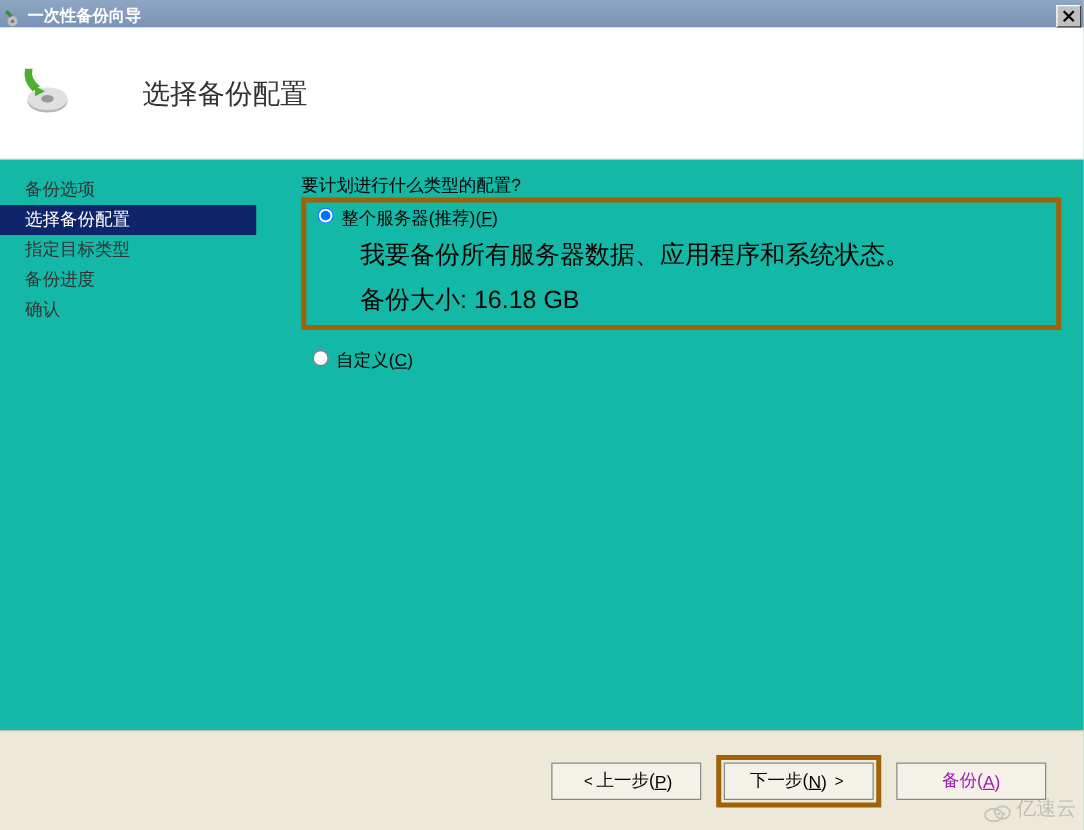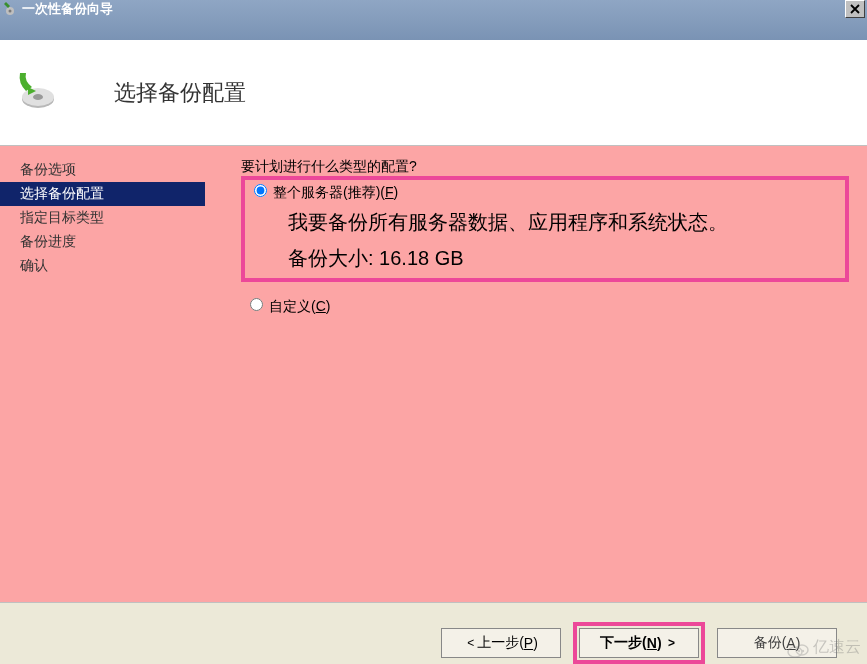--- a/index.html
+++ b/index.html
@@ -7,24 +7,24 @@
     margin: 0;
     font-family: "Microsoft YaHei", "SimSun", Tahoma, sans-serif;
     font-size: 13px;
     background: #ece9d8;
     width: 867px;
     height: 664px;
     position: relative;
     overflow: hidden;
   }
   .titlebar {
-    height: 40px;
+    height: 22px;
     background: linear-gradient(to bottom, #8fa6c4 0%, #7a93b4 100%);
     display: flex;
-    align-items: flex-start;
+    align-items: flex-end;
     padding: 0 2px;
     color: #fff;
   }
   .titlebar .title-icon { width: 16px; height: 16px; margin-right: 4px; display:flex;align-items:center;justify-content:center;}
   .titlebar .title-text { flex: 1; font-size: 13px; font-weight: bold; }
   .close-btn {
     width: 20px; height: 18px;
     background: #c0c0c0;
     border: 1px solid #fff;
     border-right-color:#404040;
@@ -39,21 +39,21 @@
     display: flex;
     align-items: center;
     padding-left: 14px;
     border-bottom: 1px solid #c0c0c0;
   }
   .header-icon { width: 44px; height: 44px; margin-right: 56px; margin-top:-4px;}
   .header-title { font-size: 22px; color: #333; }
   .body {
     display: flex;
     height: 456px;
-    background: #fca5a5;
+    background: #14b8a6;
   }
   .sidebar {
     width: 205px;
     padding: 12px 0 0 0;
   }
   .sidebar-item {
     padding: 3px 20px;
     color: #333;
     font-size: 14px;
     cursor: default;
@@ -67,45 +67,45 @@
     padding: 12px 18px 0 36px;
     position:relative;
   }
   .prompt { font-size: 14px; }
   .option-block { margin-bottom: 12px; padding:2px 6px 4px 4px;}
   .option-row { display:flex; align-items:baseline; }
   .radio { margin-right: 6px; margin-top:2px;}
   .option-label { font-size: 14px; }
   .option-label .hotkey { text-decoration: underline; }
   .option-desc { margin-left: 39px; font-size:20px; margin-top:4px; line-height:1.6;}
-  .highlight-red { border: 4px solid #ec4899; }
+  .highlight-red { border: 4px solid #a16207; }
   .footer {
     height: 80px;
     border-top: 1px solid #c0c0c0;
     display:flex;
     align-items:center;
     justify-content:flex-end;
     padding-right: 30px;
     background:#ece9d8;
     gap: 12px;
   }
   .btn {
     min-width: 120px;
     height: 30px;
     background: #f4f1e8;
     border: 1px solid #888;
     font-size: 14px;
     display:flex;align-items:center;justify-content:center;
     cursor:pointer;
     padding: 0 10px;
   }
-  .btn.disabled { color:#404040; cursor:default;}
+  .btn.disabled { color:#a21caf; cursor:default;}
   .btn .hotkey { text-decoration: underline; }
   .btn .arrow { margin: 0 3px; font-size:12px;}
-  .footer .highlight-red { padding:2px;font-weight:bold;}
+  .footer .highlight-red { padding:2px;}
   .watermark {
     position:absolute;
     right:6px;
     bottom:6px;
     opacity:0.35;
     font-size:16px;
     color:#737373;
     display:flex;align-items:flex-end;gap:4px;
     pointer-events:none;
   }

